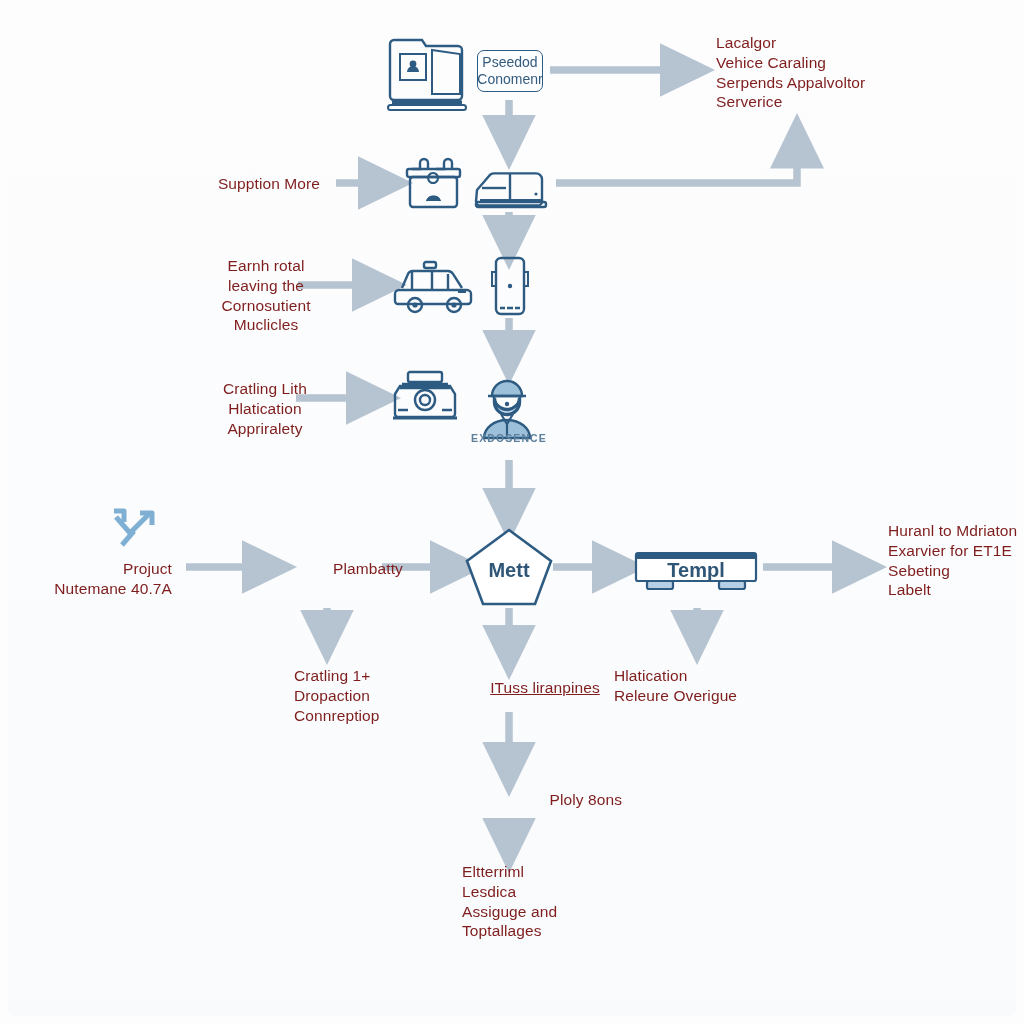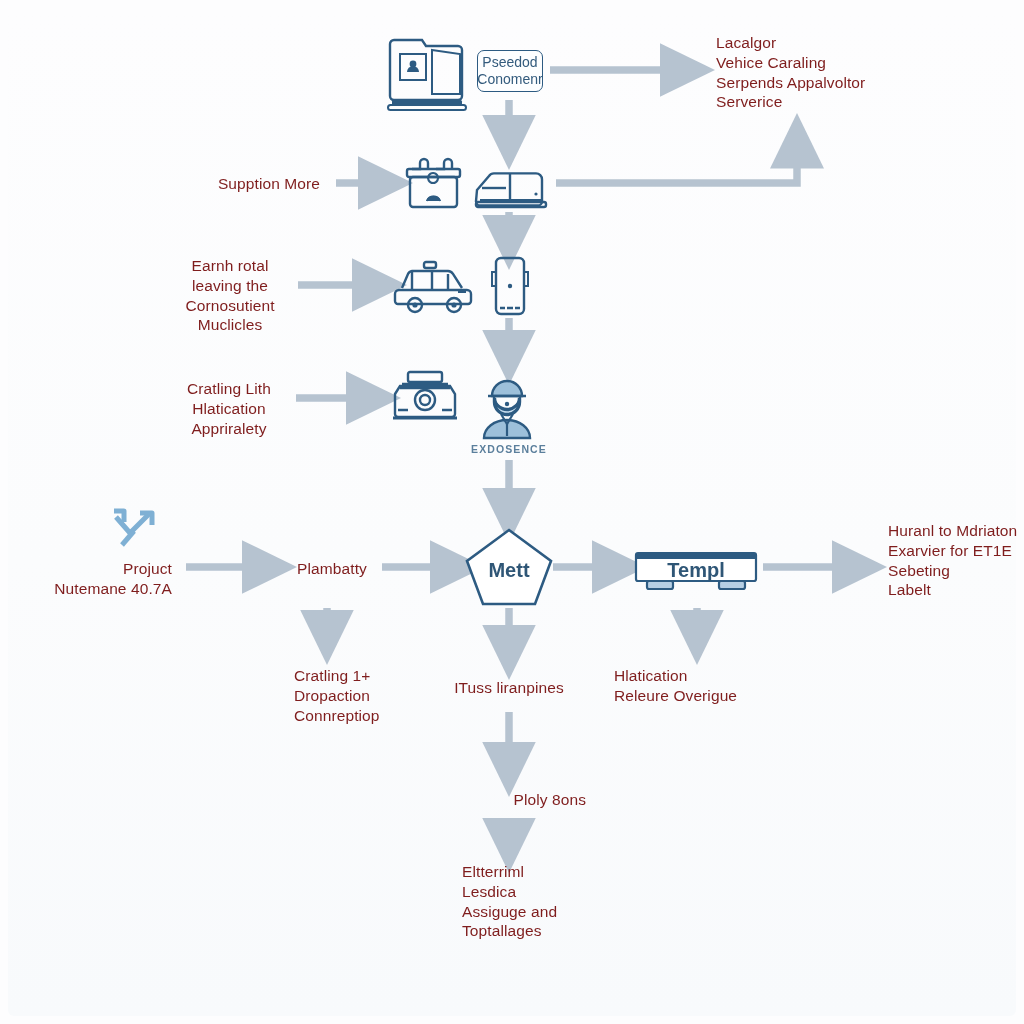--- a/index.html
+++ b/index.html
@@ -27,39 +27,38 @@
   .lbl {
     position: absolute;
     color: #7f1d1d;
     font-size: 15.5px;
     line-height: 1.28;
     letter-spacing: .1px;
     white-space: pre-line;
     font-weight: 500;
   }
   .lbl.r  { text-align: right; }
-  .lbl.c  { text-align: center; }
+  .lbl.c  { text-align: center; margin-left: 36px; }
   .lbl.l  { text-align: left; }
 
   .node-text {
     position: absolute;
     color: #2f5676;
     font-size: 20px;
     font-weight: 600;
     text-align: center;
   }
 
   .caption {
     position: absolute;
     color: #5b7f9c;
     font-size: 10.5px;
     letter-spacing: 1.1px;
     font-weight: 700;
     text-align: center;
-    margin-top: 11px;
   }
 
   
   .boxnode {
     position: absolute;
     border: 1.6px solid #2d5b82;
     border-radius: 7px;
     background: #fdfeff;
     color: #335b7d;
     font-size: 14px;
@@ -254,21 +253,21 @@
 
   <div class="lbl l" style="left:888px; top:521px; width:140px;">Huranl to Mdriaton
 Exarvier for ET1E
 Sebeting
 Labelt</div>
 
   <div class="lbl l" style="left:294px; top:666px; width:160px;">Cratling 1+
 Dropaction
 Connreptiop</div>
 
-  <div class="lbl c" style="left:432px; top:678px; width:154px;">ITuss liranpines</div>
+  <div class="lbl c" style="left:432px; top:678px; width:154px;text-decoration:underline;">ITuss liranpines</div>
 
   <div class="lbl l" style="left:614px; top:666px; width:180px;">Hlatication
 Releure Overigue</div>
 
   <div class="lbl c" style="left:434px; top:790px; width:152px;text-align:right;">Ploly 8ons</div>
 
   <div class="lbl l" style="left:462px; top:862px; width:190px;">Eltterriml
 Lesdica
 Assiguge and
 Toptallages</div>

